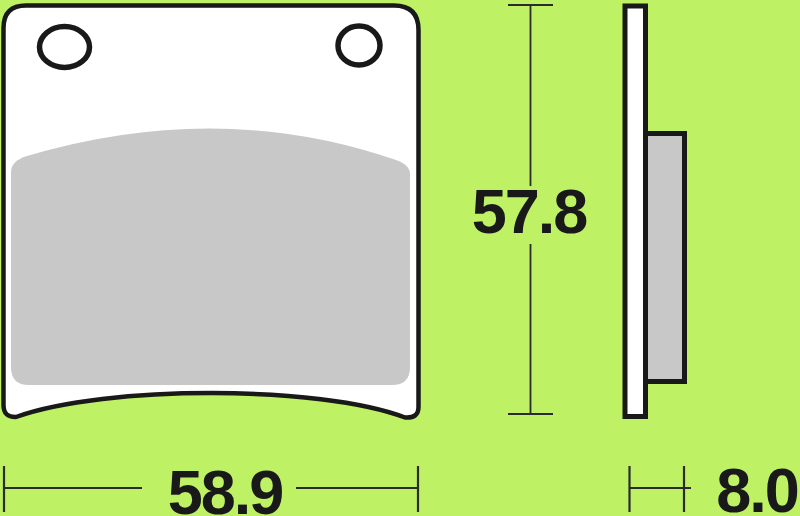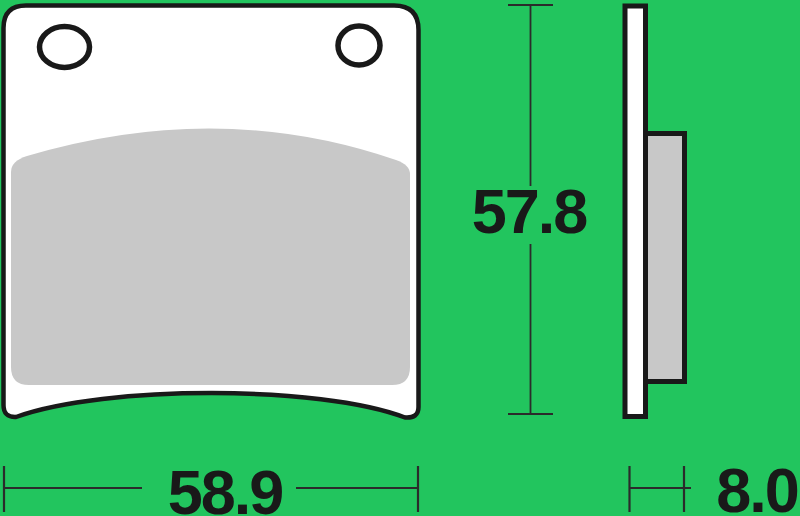--- a/index.html
+++ b/index.html
@@ -4,21 +4,21 @@
 <style>
   html, body {
     margin: 0;
     padding: 0;
     background: #ffffff;
   }
   #canvas {
     position: relative;
     width: 800px;
     height: 516px;
-    background: #22c55e;
+    background: #bef264;
     overflow: hidden;
     font-family: "Liberation Sans", sans-serif;
     text-align: right;
   }
   #drawing {
     position: absolute;
     left: 0;
     top: 0;
   }
   .dim-label {

